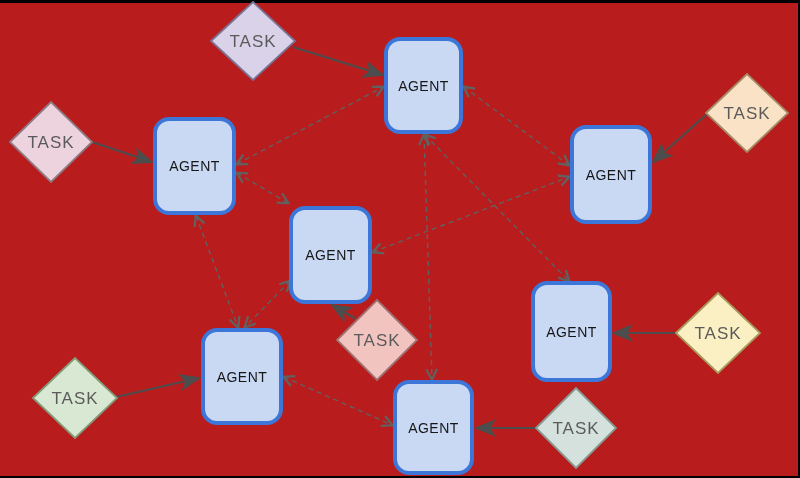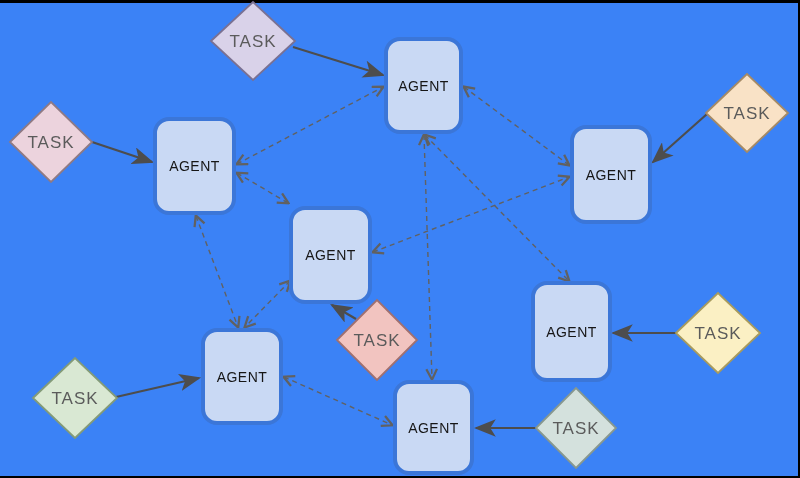--- a/index.html
+++ b/index.html
@@ -1,16 +1,16 @@
 <!DOCTYPE html>
 <html><head>
 <meta charset="utf-8">
 <style>
   html,body{margin:0;padding:0;background:#ffffff;}
-  .stage{position:relative;width:800px;height:478px;overflow:hidden;background:#3b82f6;
+  .stage{position:relative;width:800px;height:478px;overflow:hidden;background:#b91c1c;
          font-family:"Liberation Sans", sans-serif;}
   svg{display:block;}
   text{font-family:"Liberation Sans", sans-serif;}
   .agent-label{letter-spacing:0.5px;}
   .task-label{letter-spacing:1px;}
 </style>
 </head>
 <body>
 
 <div class="stage">

